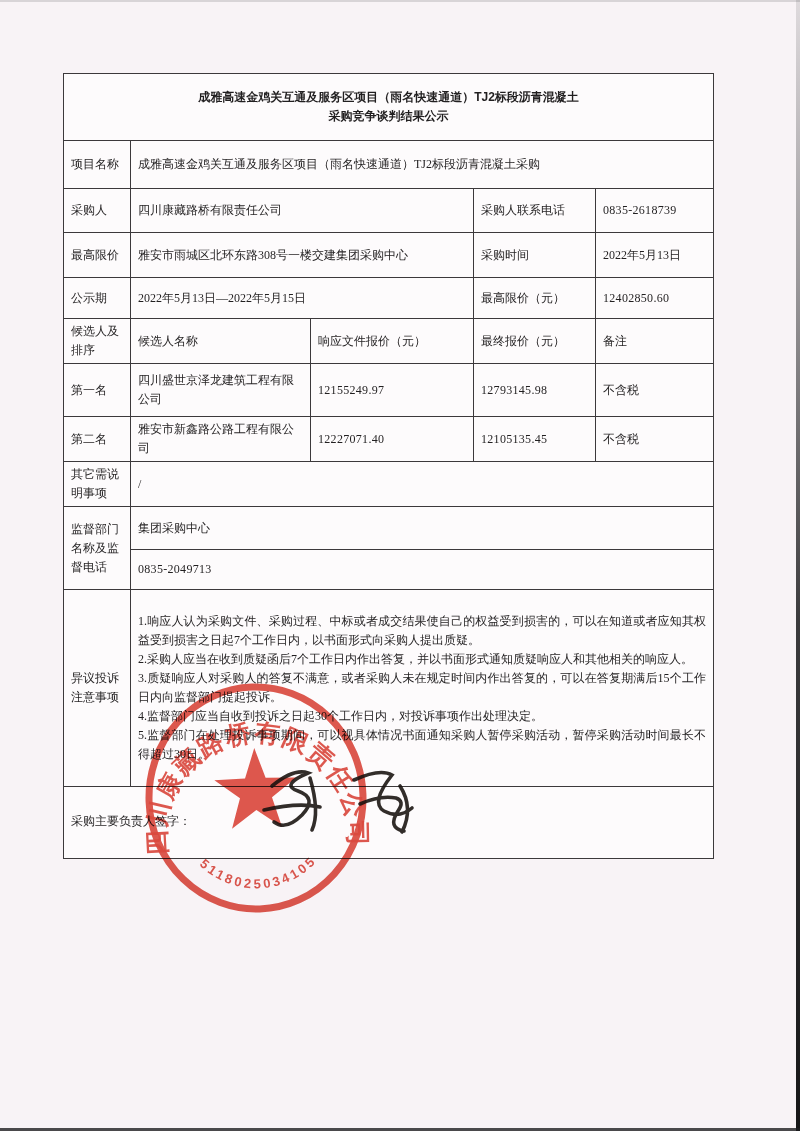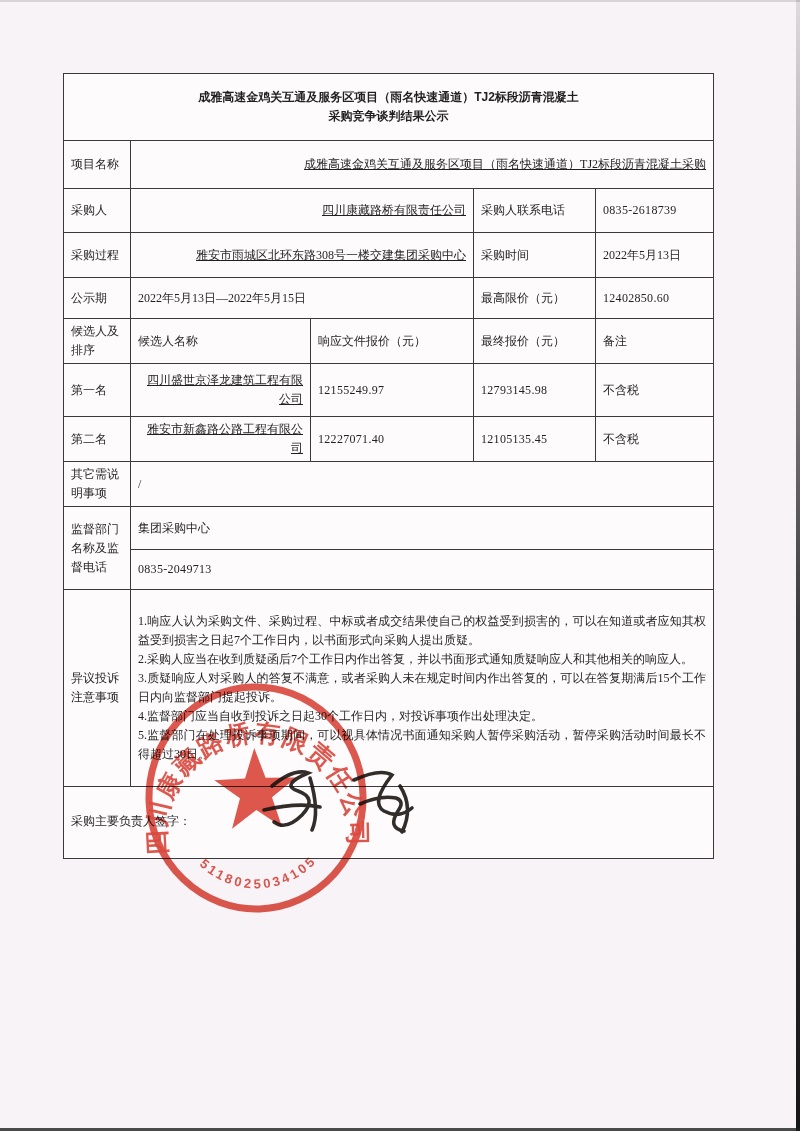--- a/index.html
+++ b/index.html
@@ -25,21 +25,21 @@
     font-size:12px;
     line-height:19px;
     vertical-align:middle;
     overflow:hidden;
     word-break:break-all;
   }
   td.title-cell{text-align:center;font-weight:bold;font-size:17.5px;line-height:27px;
     font-family:"Liberation Sans","DejaVu Sans",sans-serif;padding:6px 8px;}
   td.lbl{font-size:13.5px;line-height:18px;padding:3px 5px;}
   .ctr{}
-  .left{text-align:right;text-decoration:underline;}
+  .left{text-align:left;}
   .num{font-size:14px;letter-spacing:.3px;}
   td.notes{padding:8px 9px;font-size:13.5px;line-height:21.5px;vertical-align:middle;margin-top:20px;}
   .citem{text-align:justify;}
   td.sign-cell{position:relative;height:65px;font-size:14px;padding-left:8px;font-family:Liberation Mono, monospace;}
 
   
   .stamp{position:absolute;left:140px;top:680px;width:232px;height:236px;
     opacity:.9;mix-blend-mode:multiply;pointer-events:none;transform:rotate(-2deg);}
   
   .signature{position:absolute;left:258px;top:748px;width:200px;height:100px;pointer-events:none;}
@@ -68,21 +68,21 @@
     <td class="lbl">项目名称</td>
     <td colspan="4" class="left">成雅高速金鸡关互通及服务区项目（雨名快速通道）TJ2标段沥青混凝土采购</td>
   </tr>
   <tr style="height:44px">
     <td class="lbl">采购人</td>
     <td colspan="2" class="left">四川康藏路桥有限责任公司</td>
     <td class="ctr">采购人联系电话</td>
     <td class="ctr num">0835-2618739</td>
   </tr>
   <tr style="height:45px">
-    <td class="lbl">采购过程</td>
+    <td class="lbl">最高限价</td>
     <td colspan="2" class="left">雅安市雨城区北环东路308号一楼交建集团采购中心</td>
     <td class="ctr">采购时间</td>
     <td class="ctr">2022年5月13日</td>
   </tr>
   <tr style="height:41px">
     <td class="lbl">公示期</td>
     <td colspan="2" class="ctr">2022年5月13日—2022年5月15日</td>
     <td class="ctr">最高限价（元）</td>
     <td class="ctr num">12402850.60</td>
   </tr>

